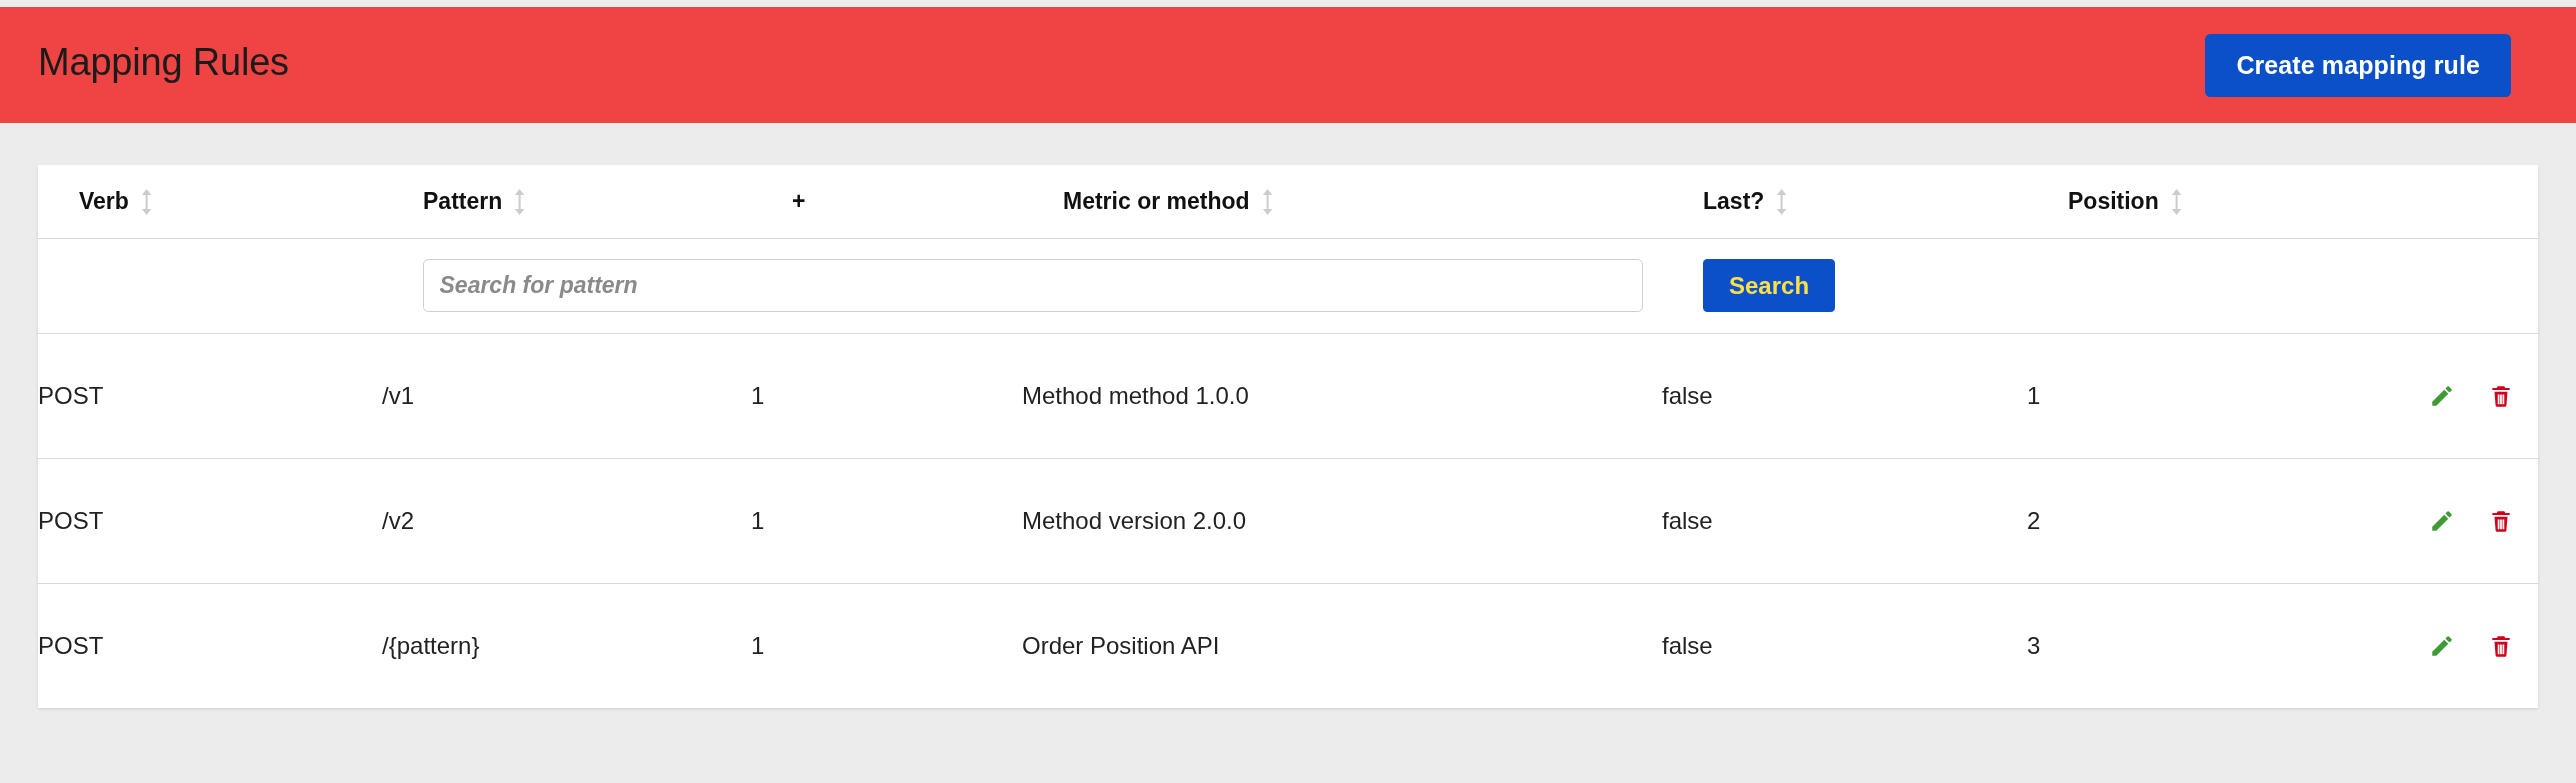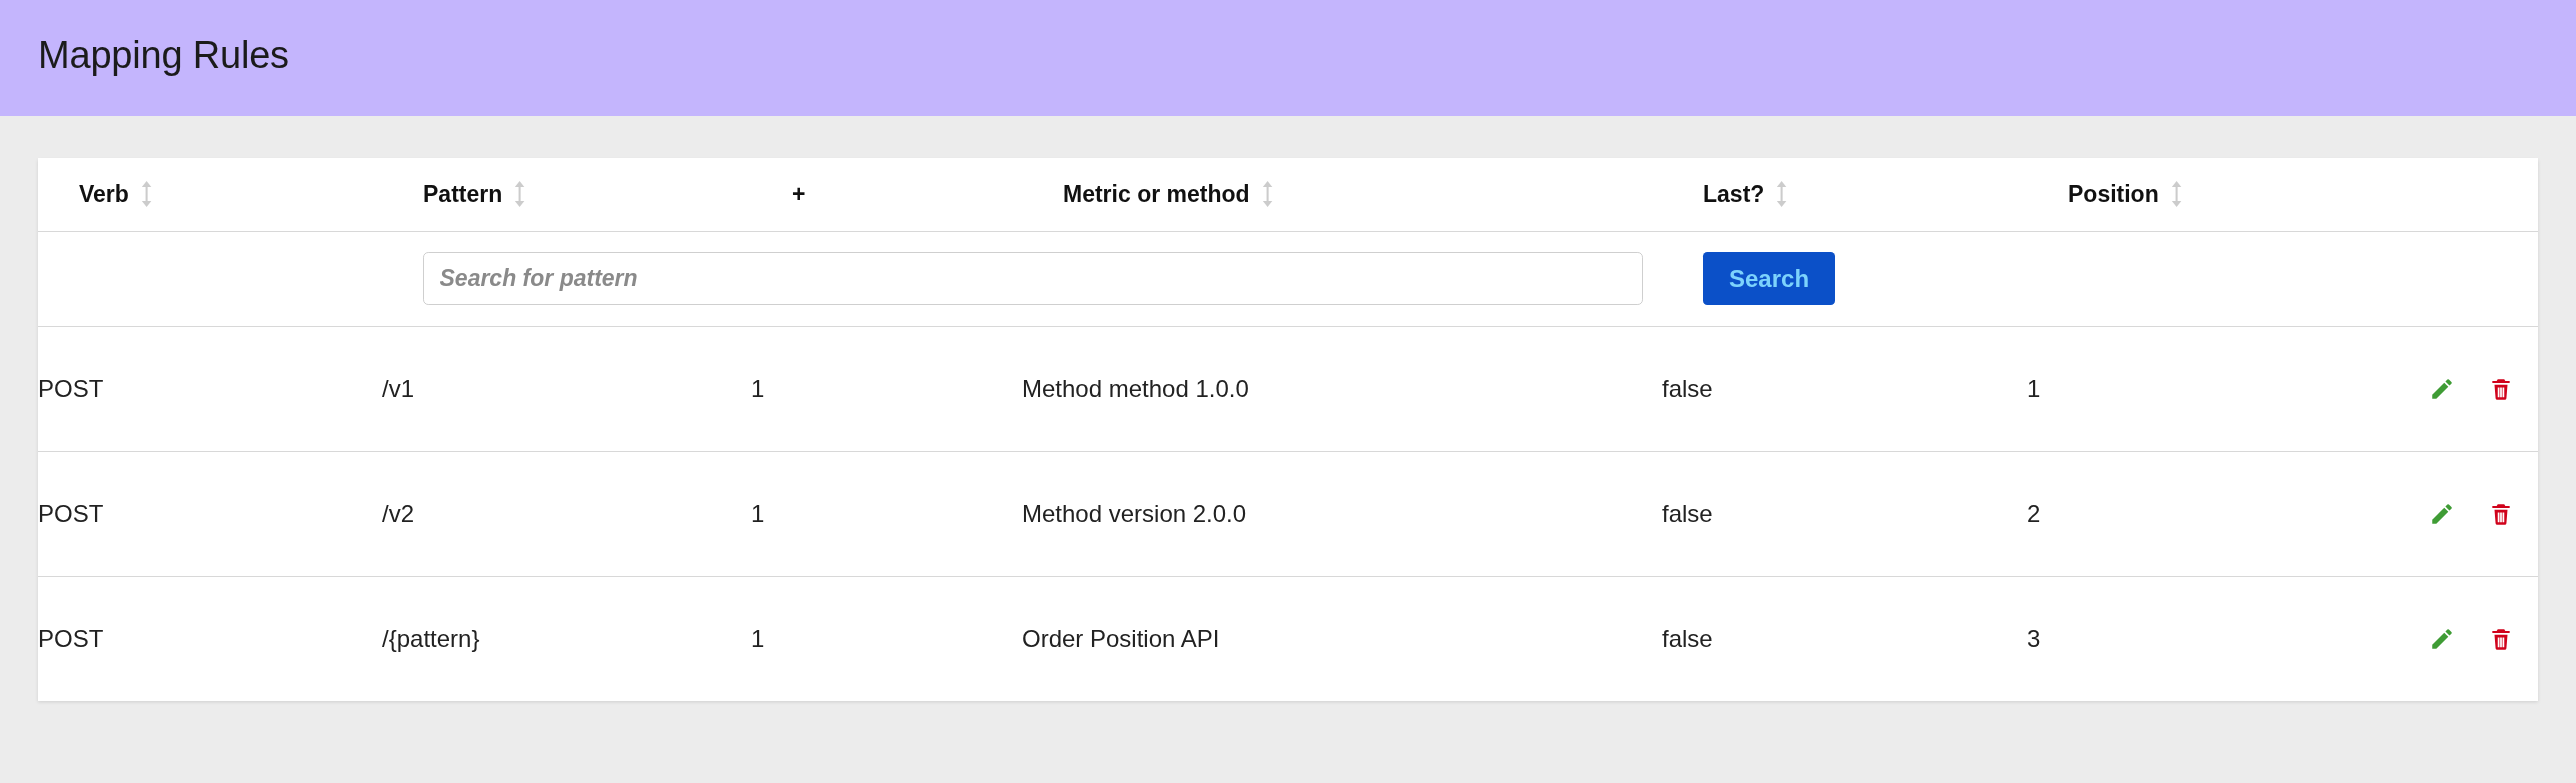--- a/index.html
+++ b/index.html
@@ -10,27 +10,28 @@
     width: 2576px;
     height: 784px;
     background: #ececec;
     font-family: "Liberation Sans", sans-serif;
     -webkit-font-smoothing: antialiased;
     overflow: hidden;
   }
 
   
   .topbar {
-    background: #c4b5fd;
+    background: #ef4444;
     height: 116px;
     box-sizing: border-box;
     display: flex;
     align-items: center;
     justify-content: space-between;
     padding: 0 65px 0 38px;
+    margin-top: 7px;
   }
   .page-title {
     font-size: 38px;
     font-weight: 400;
     color: #1b1b1b;
     letter-spacing: -0.2px;
     line-height: 1;
     margin: 0;
     padding-bottom: 5.2px;
   }
@@ -85,21 +86,21 @@
     height: 73px;
     border-bottom: 0.9px solid #d8d8d8;
     font-size: 23px;
     font-weight: 700;
     color: #111111;
     padding-left: 41px;
   }
 
   .th-inner {
     display: flex;
-    align-items: center;
+    align-items: flex-end;
     gap: 12px;
   }
   .sort-icon {
     display: inline-block;
     width: 11.2px;
     height: 26px;
     flex: 0 0 auto;
   }
   .sort-icon svg { display: block; }
 
@@ -124,21 +125,21 @@
     outline: none;
     font-weight: bold;
   }
   .search-input::placeholder {
     color: #8a8a8a;
     font-style: italic;
     opacity: 1;
   }
   .btn-search {
     background: #0b50c8;
-    color: #7dd3fc;
+    color: #fde047;
     border: none;
     border-radius: 4.3px;
     font-family: "Liberation Sans", sans-serif;
     font-size: 24px;
     font-weight: 700;
     padding: 14.6px 26px;
     cursor: pointer;
     line-height: 1;
   }
 
@@ -171,20 +172,21 @@
     cursor: pointer;
     line-height: 0;
     display: inline-flex;
   }
 </style>
 </head>
 <body>
 
 <div class="topbar">
   <h1 class="page-title">Mapping Rules</h1>
+  <button class="btn-primary">Create mapping rule</button>
 </div>
 
 <div class="content">
   <div class="card">
     <table class="rules">
       <colgroup>
         <col class="col-verb">
         <col class="col-pattern">
         <col class="col-plus">
         <col class="col-metric">

